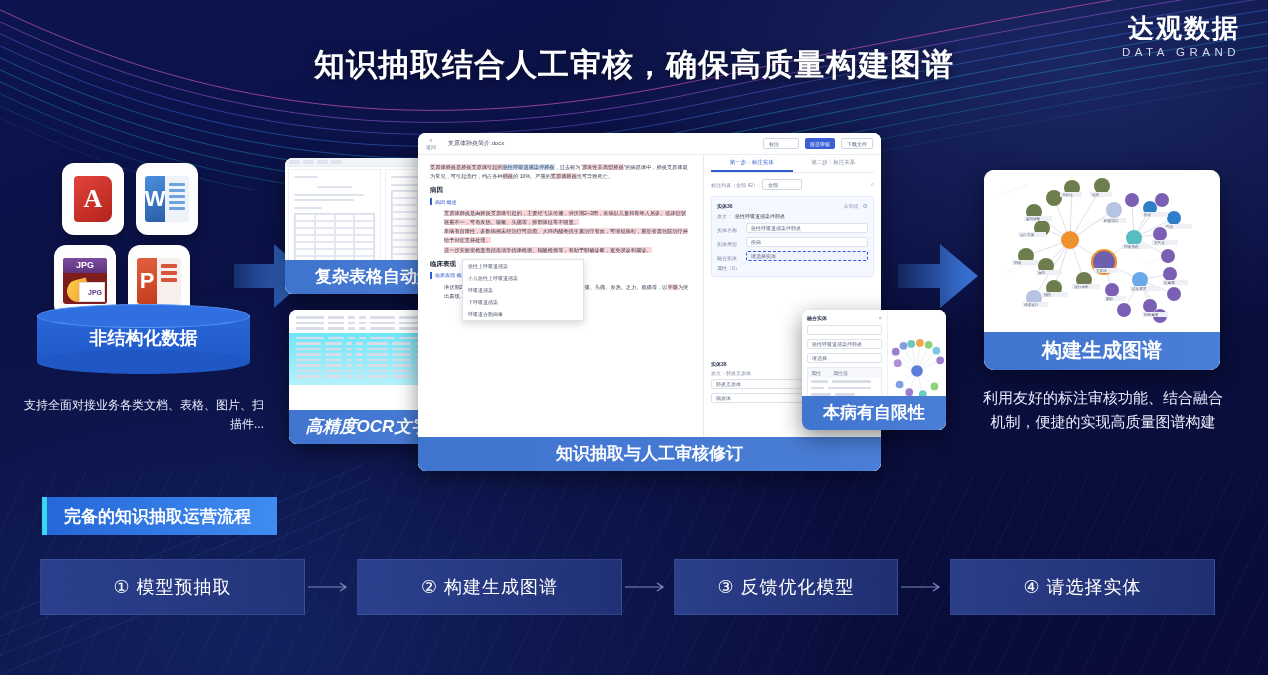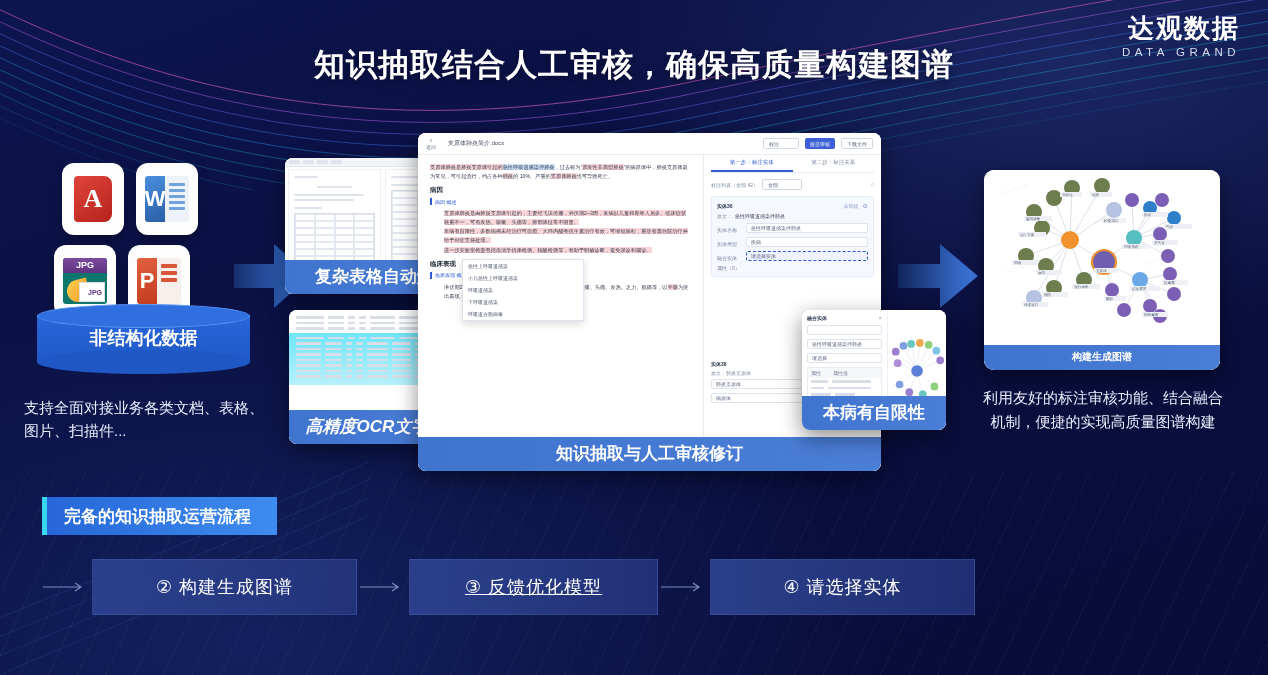--- a/index.html
+++ b/index.html
@@ -54,21 +54,21 @@
   .w-sh{ width:44px;height:46px;display:flex;border-radius:3px;overflow:hidden;}
   .w-sh .l{width:20px;background:linear-gradient(160deg,#4a8fdd,#2b5fa8);
     color:#fff;font-size:22px;font-weight:700;display:flex;align-items:center;justify-content:center;}
   .w-sh .r{flex:1;background:#eef3f9;padding:7px 4px;display:flex;flex-direction:column;gap:3px;}
   .w-sh .r i{display:block;height:3px;background:#6fa3dd;border-radius:1px;}
   .txt-sh{width:40px;height:48px;background:#fcd628;border-radius:2px;position:relative;
     display:flex;align-items:flex-end;justify-content:center;padding-bottom:5px;
     font-size:13px;font-weight:700;color:#fff;}
   .txt-sh:after{content:"";position:absolute;top:0;right:0;border-width:0 11px 11px 0;
     border-style:solid;border-color:#fff #fff transparent transparent;}
-  .jpg-sh{width:44px;height:46px;border-radius:3px;background:#0f766e;overflow:hidden;position:relative;}
+  .jpg-sh{width:44px;height:46px;border-radius:3px;background:#7f1d1d;overflow:hidden;position:relative;}
   .jpg-sh .hd{height:15px;background:linear-gradient(180deg,#7b4a9e,#5f3380);color:#fff;
     font-size:9px;font-weight:700;text-align:center;line-height:15px;}
   .jpg-sh .pv{position:absolute;right:2px;bottom:2px;width:26px;height:20px;background:#fff;
     border:1px solid #ddd;font-size:7px;font-weight:700;color:#5f3380;text-align:right;
     line-height:20px;padding-right:2px;}
   .jpg-sh .sw{position:absolute;left:4px;bottom:2px;width:22px;height:22px;
     background:linear-gradient(135deg,#ffd24d,#f2962a);border-radius:50% 0 50% 50%;transform:rotate(-15deg);}
   .ppt-sh{width:44px;height:46px;display:flex;border-radius:3px;overflow:hidden;}
   .ppt-sh .l{width:20px;background:linear-gradient(160deg,#e2613f,#c23b1e);color:#fff;
     font-size:22px;font-weight:700;display:flex;align-items:center;justify-content:center;}
@@ -78,22 +78,22 @@
   
   .cyl{ position:absolute; left:37px; top:304px; width:213px; height:68px; }
   .cyl-top{ position:absolute;top:0;left:0;width:213px;height:24px;border-radius:50%;
     background:#2f6fe0; border:1px solid #5b96f5;}
   .cyl-body{ position:absolute;top:12px;left:0;width:213px;height:46px;
     background:linear-gradient(180deg,#2a66d8,#1f59c9);}
   .cyl-bot{ position:absolute;top:46px;left:0;width:213px;height:24px;border-radius:50%;
     background:#1f57c4;}
   .cyl-label{ position:absolute;top:22px;left:0;width:213px;text-align:center;
     font-size:18px;font-weight:600;color:#fff; z-index:3;}
-  .cyl-desc{ position:absolute; left:24px; top:396px; width:240px; text-align:left;
-    font-size:15px; line-height:1.55; color:#e8ecfb; }
+  .cyl-desc{ position:absolute; left:24px; top:396px; width:240px; text-align:right;
+    font-size:12px; line-height:1.55; color:#e8ecfb; }
 
   
   .bigarrow{ position:absolute; }
   
   .card{
     position:absolute; background:#fff; border-radius:8px;
     box-shadow:0 7px 22px rgba(0,0,0,.45); overflow:hidden;
   }
   .cap{
     position:absolute; left:0; bottom:0; width:100%;
@@ -784,45 +784,48 @@
       <div class="lr">
         <span class="dot" style="background:#7f8cc8;"></span>
         <span>标准实体</span>
       </div>
       <div class="lr">
         <span class="dot" style="background:#6c7f4e;"></span>
         <span>自定义实体</span>
       </div>
     </div>
   </div>
-  <div class="cap" style="font-size:10px;">构建生成图谱</div>
+  <div class="cap" style="font-size:20px;">构建生成图谱</div>
 </div>
 
 <div style="position:absolute; left:978px; top:386px; width:250px; text-align:center;
             font-size:15px; line-height:1.6; color:#e8ecfb;">利用友好的标注审核功能、结合融合机制，便捷的实现高质量图谱构建</div>
 
 <div class="proc-tag">
   <span>完备的知识抽取运营流程</span>
 </div>
 
 <div class="steps">
+  <div class="step" style="width:265px;">
+    <span>① 模型预抽取</span>
+  </div>
   <div class="arrow">
     <svg width="46" height="12" viewBox="0 0 46 12">
         <path d="M0,6 H38 M32,2 L38,6 L32,10" stroke="#7b8cc0" stroke-width="1.2" fill="none"></path>
       </svg>
   </div>
   <div class="step" style="width:265px;">
     <span>② 构建生成图谱</span>
   </div>
   <div class="arrow">
     <svg width="46" height="12" viewBox="0 0 46 12">
         <path d="M0,6 H38 M32,2 L38,6 L32,10" stroke="#7b8cc0" stroke-width="1.2" fill="none"></path>
       </svg>
   </div>
-  <div class="step" style="width:249px;text-decoration:underline;">
+  <div class="step" style="width:224px;">
     <span>③ 反馈优化模型</span>
   </div>
   <div class="arrow">
     <svg width="46" height="12" viewBox="0 0 46 12">
         <path d="M0,6 H38 M32,2 L38,6 L32,10" stroke="#7b8cc0" stroke-width="1.2" fill="none"></path>
       </svg>
   </div>
   <div class="step" style="width:265px;">
     <span>④ 请选择实体</span>
   </div>

